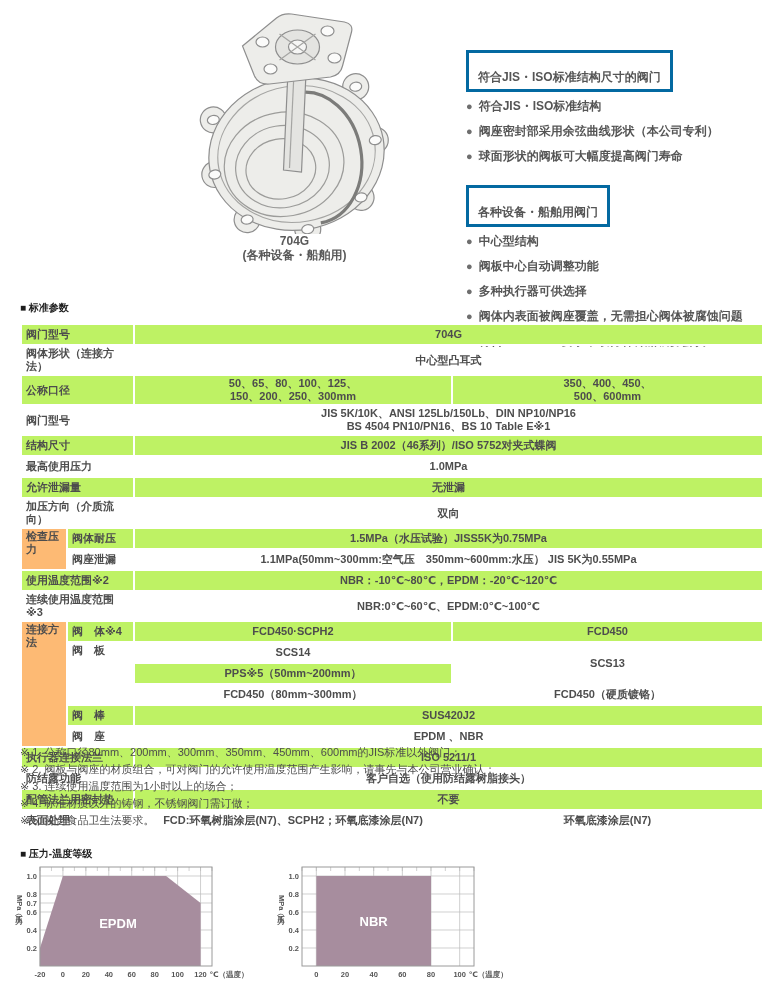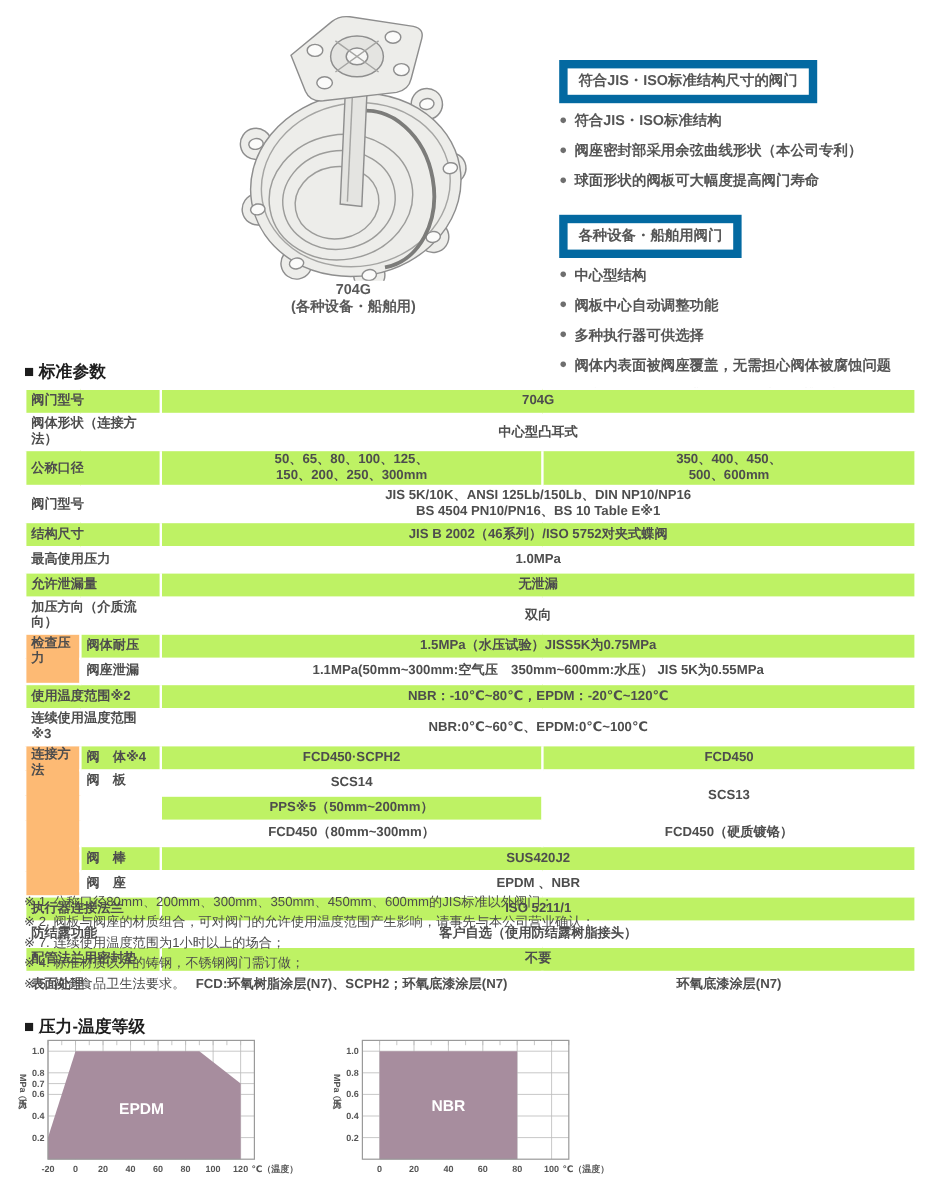--- a/index.html
+++ b/index.html
@@ -6,27 +6,27 @@
   body{width:782px;height:981px;position:relative;font-family:"Liberation Sans","DejaVu Sans",sans-serif;color:#4a4a4a;}
   .abs{position:absolute;}
 
   
   .valve-figure{left:182px;top:2px;width:225px;height:232px;}
   .valve-caption{left:182px;top:234px;width:225px;text-align:center;font-size:12px;font-weight:bold;color:#595959;line-height:14px;}
 
   
   .features{left:466px;top:50px;width:308px;}
   .feature-box{margin-bottom:22px;}
-  .feature-title{display:inline-block;border:7px solid #0369a1;padding:2px 9px 3px;font-size:12px;font-weight:bold;color:#555;margin-bottom:7px;}
+  .feature-title{display:inline-block;border:3px solid #0369a1;padding:16px 9px 3px;font-size:12px;font-weight:bold;color:#555;margin-bottom:7px;}
   .feature-list{list-style:none;margin:0;padding:0;}
   .feature-list li{font-size:12px;color:#555;font-weight:bold;margin:0 0 11px 0;display:flex;align-items:flex-start;line-height:14px;}
   .bullet{color:#6e6e6e;font-size:11px;margin-right:6px;line-height:14px;}
 
   
-  .section-title{font-size:14px;font-weight:bold;color:#1d1d1d;}
+  .section-title{font-size:10px;font-weight:bold;color:#1d1d1d;}
   .t-specs{left:20px;top:301px;}
   .t-pt{left:20px;top:847px;}
 
   
   .spec-table-wrap{left:20px;top:323px;width:742px;}
   table.spec{border-collapse:collapse;width:742px;table-layout:fixed;font-size:11px;font-weight:bold;color:#4d4d4d;}
   table.spec td{border:2px solid #fff;height:17px;padding:1px 4px;line-height:13px;}
   td.lbl{text-align:left;padding-left:7px;}
   td.val{text-align:center;}
   td.pink{background:#bef264;}
@@ -263,21 +263,21 @@
           <td class="val gray-r">FCD:环氧树脂涂层(N7)、SCPH2；环氧底漆涂层(N7)</td>
           <td class="val">环氧底漆涂层(N7)</td>
         </tr>
 </tbody>
     </table>
 </div>
 
 <div class="abs footnotes">
   <div>※ 1. 公称口径80mm、200mm、300mm、350mm、450mm、600mm的JIS标准以外阀门；</div>
   <div>※ 2. 阀板与阀座的材质组合，可对阀门的允许使用温度范围产生影响，请事先与本公司营业确认；</div>
-  <div>※ 7. 连续使用温度范围为1小时以上的场合；</div>
+  <div>※ 3. 连续使用温度范围为1小时以上的场合；</div>
   <div>※ 4. 标准材质以外的铸钢，不锈钢阀门需订做；</div>
   <div>※ 5. 符合食品卫生法要求。</div>
 </div>
 
 <div class="abs section-title t-pt">■ 压力-温度等级</div>
 
 <div class="abs charts">
   <svg class="chart-svg" width="238" height="120">
       <line x1="30" y1="14" x2="202" y2="14" stroke="#bcbcbc" stroke-width="0.7"></line>
       <line x1="30" y1="32" x2="202" y2="32" stroke="#bcbcbc" stroke-width="0.7"></line>

